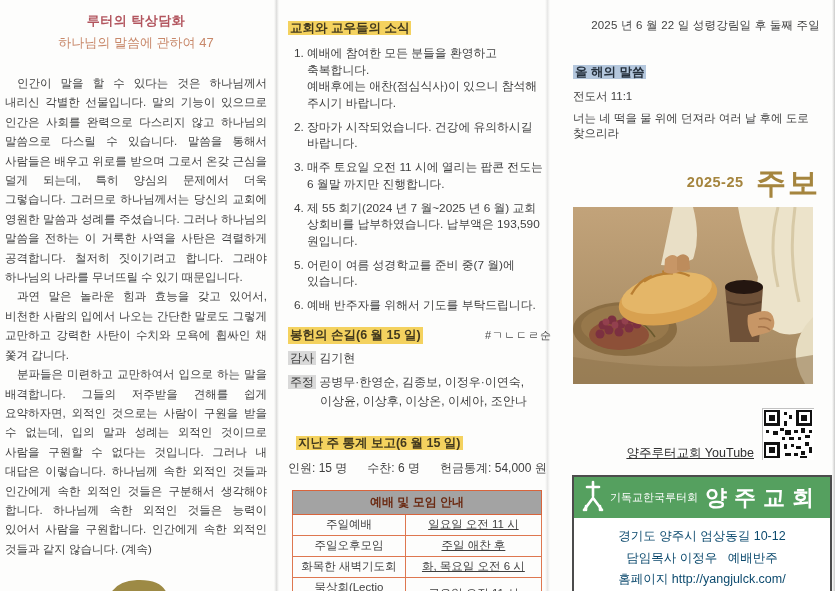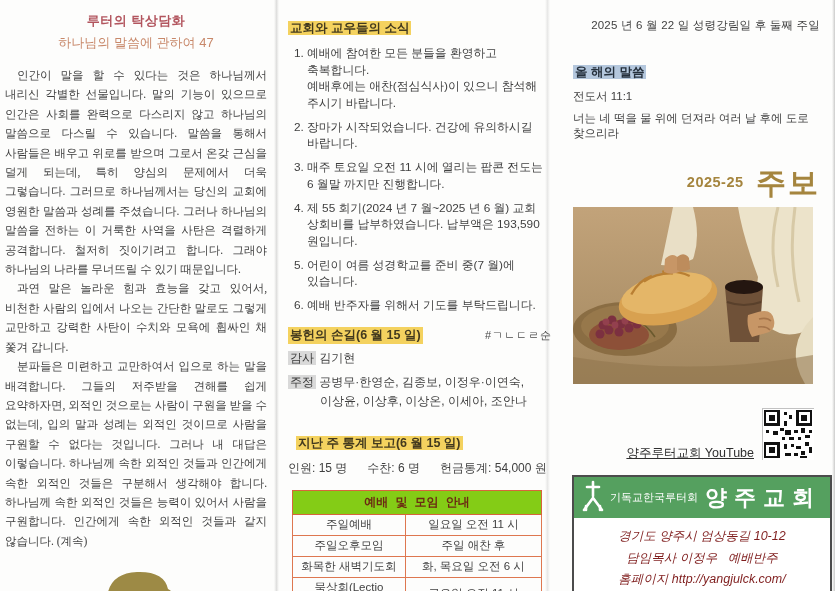--- a/index.html
+++ b/index.html
@@ -10,62 +10,62 @@
   .fold{position:absolute;top:0;bottom:0;width:5px;pointer-events:none;
         background:linear-gradient(90deg,rgba(0,0,0,0) 0%,rgba(90,90,90,.18) 50%,rgba(0,0,0,0) 100%);}
   .fold-1{left:274px;}
   .fold-2{left:545px;opacity:.7;}
   .edge-r{position:absolute;top:0;bottom:0;right:0;width:3px;background:linear-gradient(90deg,rgba(0,0,0,0),rgba(110,110,110,.35));}
 
   
   .col-left{position:absolute;left:5px;top:12px;width:262px;}
   .lt-title{text-align:center;font-size:13px;font-weight:bold;color:#b2555e;letter-spacing:.5px;}
   .lt-subtitle{text-align:center;font-size:13px;color:#c8886a;margin-top:4px;}
-  .lt-body{margin-top:14px;font-family:Liberation Serif, serif;}
+  .lt-body{margin-top:22px;}
   .lt-body p{margin:0;font-size:11.5px;line-height:19.4px;color:#3f3f3f;
              text-align:justify;text-indent:12px;word-break:keep-all;}
   .portrait-wrap{text-align:center;margin-top:14px;}
 
   
   .col-mid{position:absolute;left:288px;top:18px;width:264px;color:#3f3f3f;}
   .hl-yellow{background:#f4d25f;padding:0 2px;font-weight:bold;font-size:12.5px;color:#433a1e;}
   .news-list{margin:8px 0 0 0;padding-left:19px;}
   .news-list li{font-size:11.8px;line-height:16.5px;margin-bottom:7.5px;white-space:pre-line;word-break:keep-all;}
   .offer-head{display:flex;justify-content:space-between;align-items:baseline;margin-top:13px;}
   .order-note{font-size:11px;color:#4a4a4a;letter-spacing:1px;}
   .offer-line{font-size:12px;line-height:19px;margin-top:5px;padding-left:32px;text-indent:-32px;word-break:keep-all;}
   .label-gray{background:#d9d9d9;padding:0 2px;color:#3a3a3a;}
   .stats-title{margin-top:22px;padding-left:8px;}
   .stats-line{display:flex;gap:20px;font-size:12px;margin-top:8px;}
   table.schedule{border-collapse:collapse;margin-top:13px;width:250px;margin-left:4px;}
-  table.schedule th{background:#84cc16;border:1.6px solid #d8643c;font-size:12px;color:#6b2a12;
-                    font-weight:bold;padding:3px 0;font-family:Liberation Mono, monospace;}
+  table.schedule th{background:#a3a3a3;border:1.6px solid #d8643c;font-size:12px;color:#6b2a12;
+                    font-weight:bold;padding:3px 0;}
   table.schedule td{border:1px solid #de7750;font-size:11.5px;text-align:center;padding:2.5px 2px;color:#3f3f3f;}
   table.schedule td.c1{width:112px;}
-  table.schedule td.c2{width:138px;}
+  table.schedule td.c2{width:138px;text-decoration:underline;}
 
   
   .col-right{position:absolute;left:570px;top:18px;width:262px;color:#3f3f3f;}
   .date-line{text-align:right;font-size:11.5px;padding-right:12px;letter-spacing:.2px;}
   .verse-block{margin-top:29px;padding-left:3px;}
   .hl-blue{background:#b4c7dd;padding:0 2px;font-weight:bold;font-size:12.5px;color:#25303c;}
   .verse-ref{font-size:11.5px;margin-top:8px;}
   .verse-text{font-size:11.5px;margin-top:7px;word-break:keep-all;}
   .bulletin-line{text-align:right;padding-right:12px;margin-top:22px;}
   .bulletin-no{font-size:14.5px;font-weight:bold;color:#a5853e;vertical-align:6px;letter-spacing:.5px;}
   .bulletin-label{font-size:30px;font-weight:bold;color:#a5853e;letter-spacing:2px;margin-left:8px;}
   .photo-wrap{margin-top:3px;margin-left:3px;width:240px;height:177px;}
   .yt-row{display:flex;justify-content:flex-end;align-items:flex-end;gap:8px;margin-top:24px;padding-right:18px;}
   .yt-label{font-size:12.5px;color:#2f2f2f;text-decoration:underline;padding-bottom:2px;}
   .church-box{margin-top:11px;margin-left:2px;width:256px;border:2px solid #4c4c4c;background:#fff;}
   .box-head{background:#55a05f;height:41px;display:flex;align-items:center;padding:0 8px;gap:6px;}
   .denom{color:#fff;font-size:11px;white-space:nowrap;}
   .church-name{color:#fff;font-size:22px;font-weight:bold;letter-spacing:7px;margin-left:1px;white-space:nowrap;}
   .box-body{padding:8px 4px 9px;text-align:center;}
-  .church-line{font-size:12.5px;line-height:21.5px;white-space:pre-wrap;color:#7f1d1d;font-style:italic;}
+  .church-line{font-size:12.5px;line-height:21.5px;white-space:pre-wrap;color:#0c4a6e;}
 </style>
 </head>
 <body>
 
 <div class="page">
   <div class="fold fold-1"></div>
   <div class="fold fold-2"></div>
   <div class="edge-r"></div>
 
   <div class="col-left">

